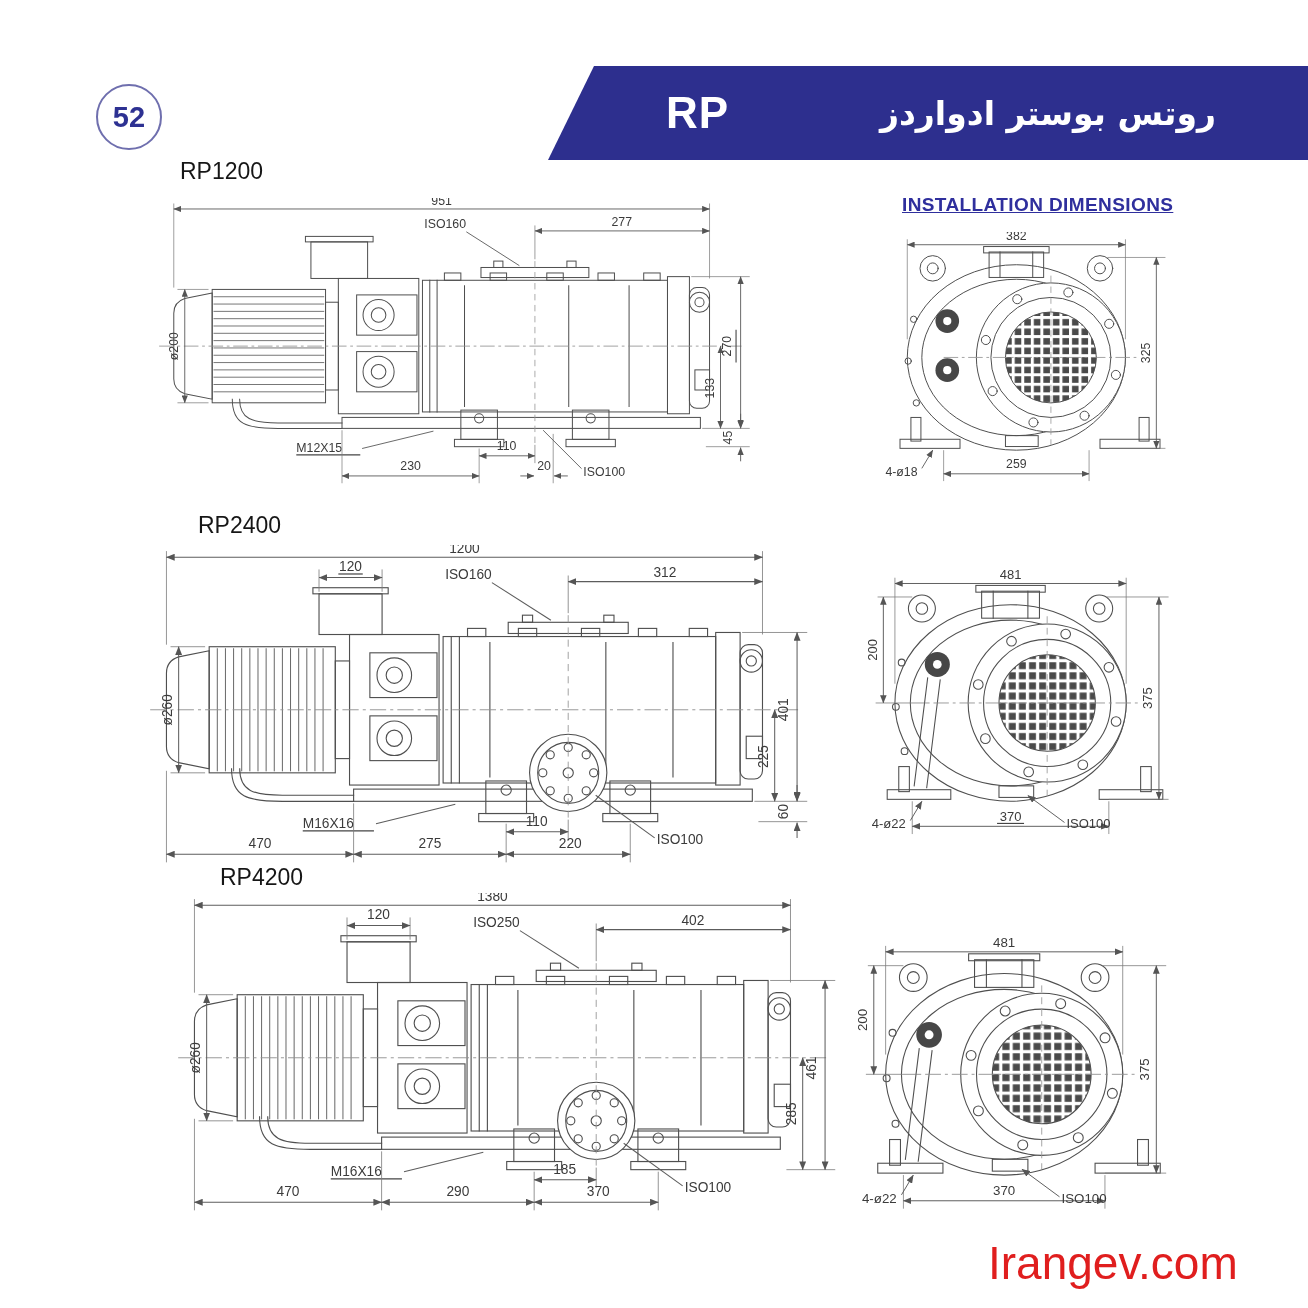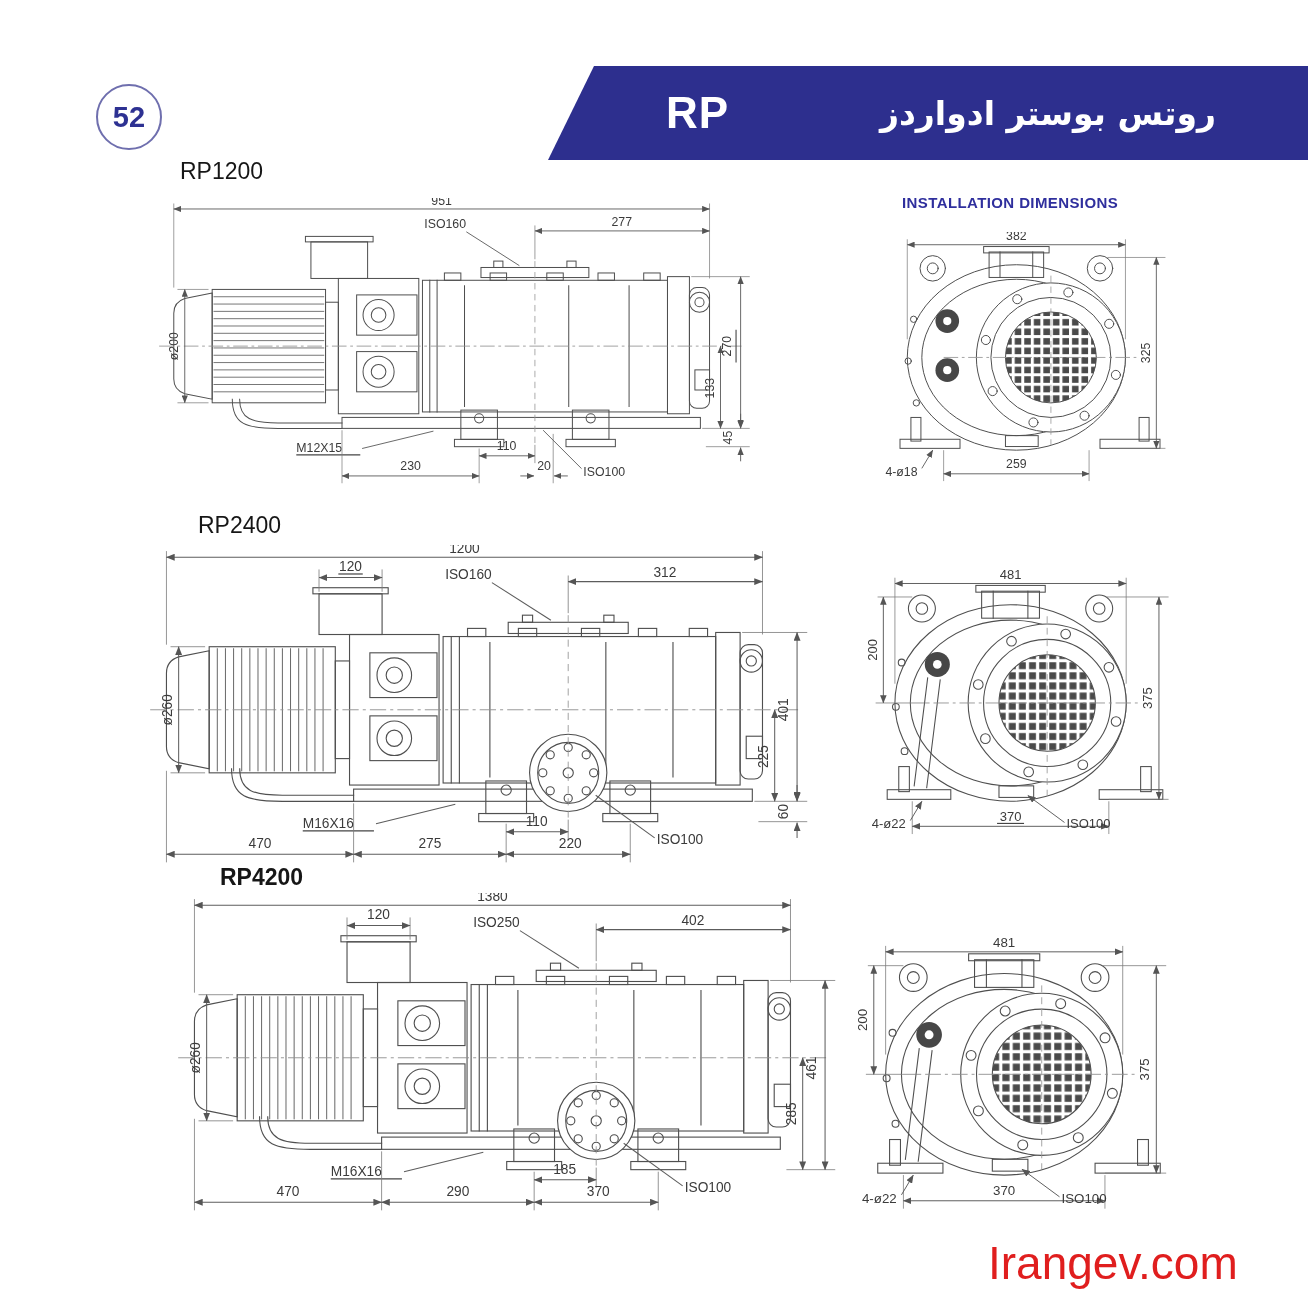--- a/index.html
+++ b/index.html
@@ -10,21 +10,21 @@
          border-radius:50%;display:flex;align-items:center;justify-content:center;
          color:#2d3192;font-size:29px;font-weight:bold;}
   .banner{position:absolute;left:548px;top:66px;width:760px;height:94px;background:#2d2f8e;
           clip-path:polygon(46px 0,100% 0,100% 100%,0 100%);}
   .banner .code{position:absolute;left:118px;top:50%;transform:translateY(-50%);
                 color:#fff;font-size:44px;font-weight:bold;letter-spacing:1px;}
   .banner .fa{position:absolute;right:92px;top:50%;transform:translateY(-50%);
               color:#fff;font-size:33px;font-weight:bold;direction:rtl;
               font-family:"DejaVu Sans",sans-serif;}
   .inst-heading{position:absolute;left:902px;top:194px;color:#2f2f9d;font-weight:bold;
-                font-size:15px;letter-spacing:0.4px;}
+                font-size:19px;letter-spacing:0.4px;text-decoration:underline;}
   .model-label{position:absolute;font-size:23px;color:#161616;}
   .watermark{position:absolute;left:988px;top:1236px;font-size:46px;color:#e01e1e;}
   
   .sv{position:absolute;}
   .s{stroke:#4f4f4f;stroke-width:1.1;fill:none;stroke-linecap:square;}
   .thin{stroke-width:0.85;}
   .fillc{fill:#474747;stroke:none;}
   .cl{stroke:#8f8f8f;stroke-width:0.9;stroke-dasharray:16 4 3 4;fill:none;}
   .cl2{stroke:#9a9a9a;stroke-width:0.9;stroke-dasharray:7 5;fill:none;}
   .ext{stroke:#7c7c7c;stroke-width:0.8;}
@@ -54,21 +54,21 @@
 
   <div class="banner">
     <span class="code">RP</span>
     <span class="fa">روتس بوستر ادواردز</span>
   </div>
 
   <div class="inst-heading">INSTALLATION DIMENSIONS</div>
 
   <div class="model-label" style="left:170px;top:158px;margin-left:10px;">RP1200</div>
   <div class="model-label" style="left:198px;top:512px;">RP2400</div>
-  <div class="model-label" style="left:220px;top:864px;font-weight:bold;">RP4200</div>
+  <div class="model-label" style="left:220px;top:864px;">RP4200</div>
 
   <svg class="sv" style="left:150px;top:198px;width:640px;" viewBox="0 -12 700 322">
     <g class="s">
       <path d="M68,92 L38,98 Q26,102 26,114 L26,186 Q26,198 38,202 L68,208 Z"></path>
       <rect x="68" y="88" width="124" height="124"></rect>
       <path class="thin" d="M70,96H190M70,104H190M70,112H190M70,120H190M70,128H190M70,136H190M70,144H190M70,152H190M70,160H190M70,168H190M70,176H190M70,184H190M70,192H190M70,200H190"></path>
       <rect x="176" y="36" width="62" height="40"></rect>
         <rect x="170" y="30" width="74" height="6"></rect>
       <rect x="192" y="102" width="14" height="96"></rect>
       <rect x="206" y="76" width="88" height="148"></rect>

